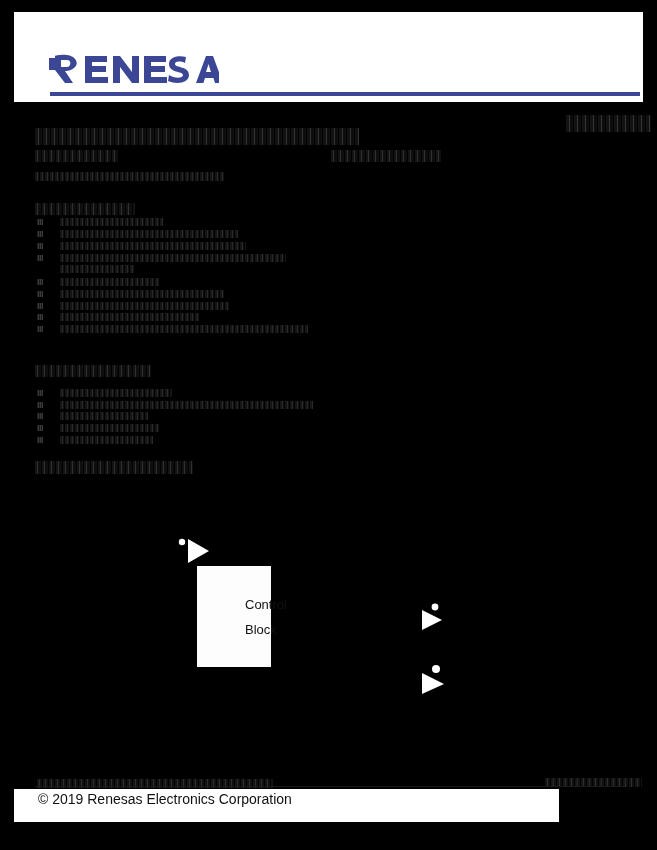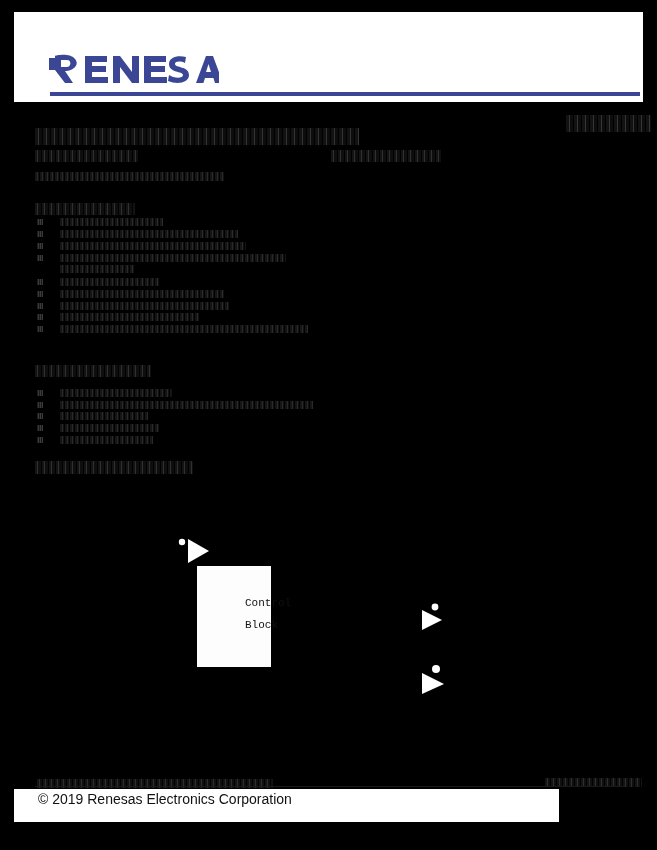--- a/index.html
+++ b/index.html
@@ -33,21 +33,21 @@
   .ob.ft{height:9px;background:
       repeating-linear-gradient(90deg,#141414 0 2px,#2e2e2e 2px 3px,#101010 3px 5px,#000 5px 6px);}
 
   .bullet{position:absolute;width:6px;height:6px;background:
       repeating-linear-gradient(90deg,#1a1a1a 0 1px,#3a3a3a 1px 2px);}
 
   
   .ctl-box{position:absolute;left:196px;top:565px;width:76px;height:103px;
            background:#fdfdfd;border:1.5px solid #000;box-sizing:border-box;}
   .ctl-box span{display:block;text-align:center;color:#111;
-           font-family:Liberation Mono, monospace;font-size:11px;margin-left:48px;}
+           font-family:Liberation Sans, sans-serif;font-size:13px;margin-left:48px;}
   .ctl-l1{margin-top:31px;}
   .ctl-l2{margin-top:10px;}
 
   .buf{position:absolute;}
   .buf svg{display:block;}
 
   
   .footer-card{position:absolute;left:14px;top:789px;width:545px;height:33px;background:#fff;}
   .copyright{position:absolute;left:38px;top:791px;font-size:14px;color:#111;
              font-family:"Liberation Sans","DejaVu Sans",sans-serif;white-space:nowrap;}
@@ -74,21 +74,21 @@
                    M157 22 h5 l-2.5 -8 z"></path>
         </g>
       </svg>
     </div>
     <div class="rule"></div>
   </div>
 
   <div class="ob h1" style="left:35px;top:116px;width:324px;margin-top:12px;">Low Skew Dual Bank DDR III Fanout Buffer</div>
   <div class="ob h1" style="left:566px;top:115px;width:85px;">8SLP8096</div>
 
-  <div class="ob h2" style="left:35px;top:150px;width:83px;padding-left:20px;">Description</div>
+  <div class="ob h2" style="left:35px;top:150px;width:83px;">Description</div>
   <div class="ob li" style="left:35px;top:172px;width:190px;height:9px;">Dual DDR III Fanout buffer for 1.5V input</div>
 
   <div class="ob h2" style="left:331px;top:150px;width:110px;">Pin Configuration</div>
 
   <div class="ob h2" style="left:35px;top:203px;width:100px;">Output Features</div>
 
   <div class="bullet" style="left:37px;top:219px;"></div>
   <div class="ob li" style="left:60px;top:218px;width:103px;">Low power fanout buffer</div>
 
   <div class="bullet" style="left:37px;top:231px;"></div>

